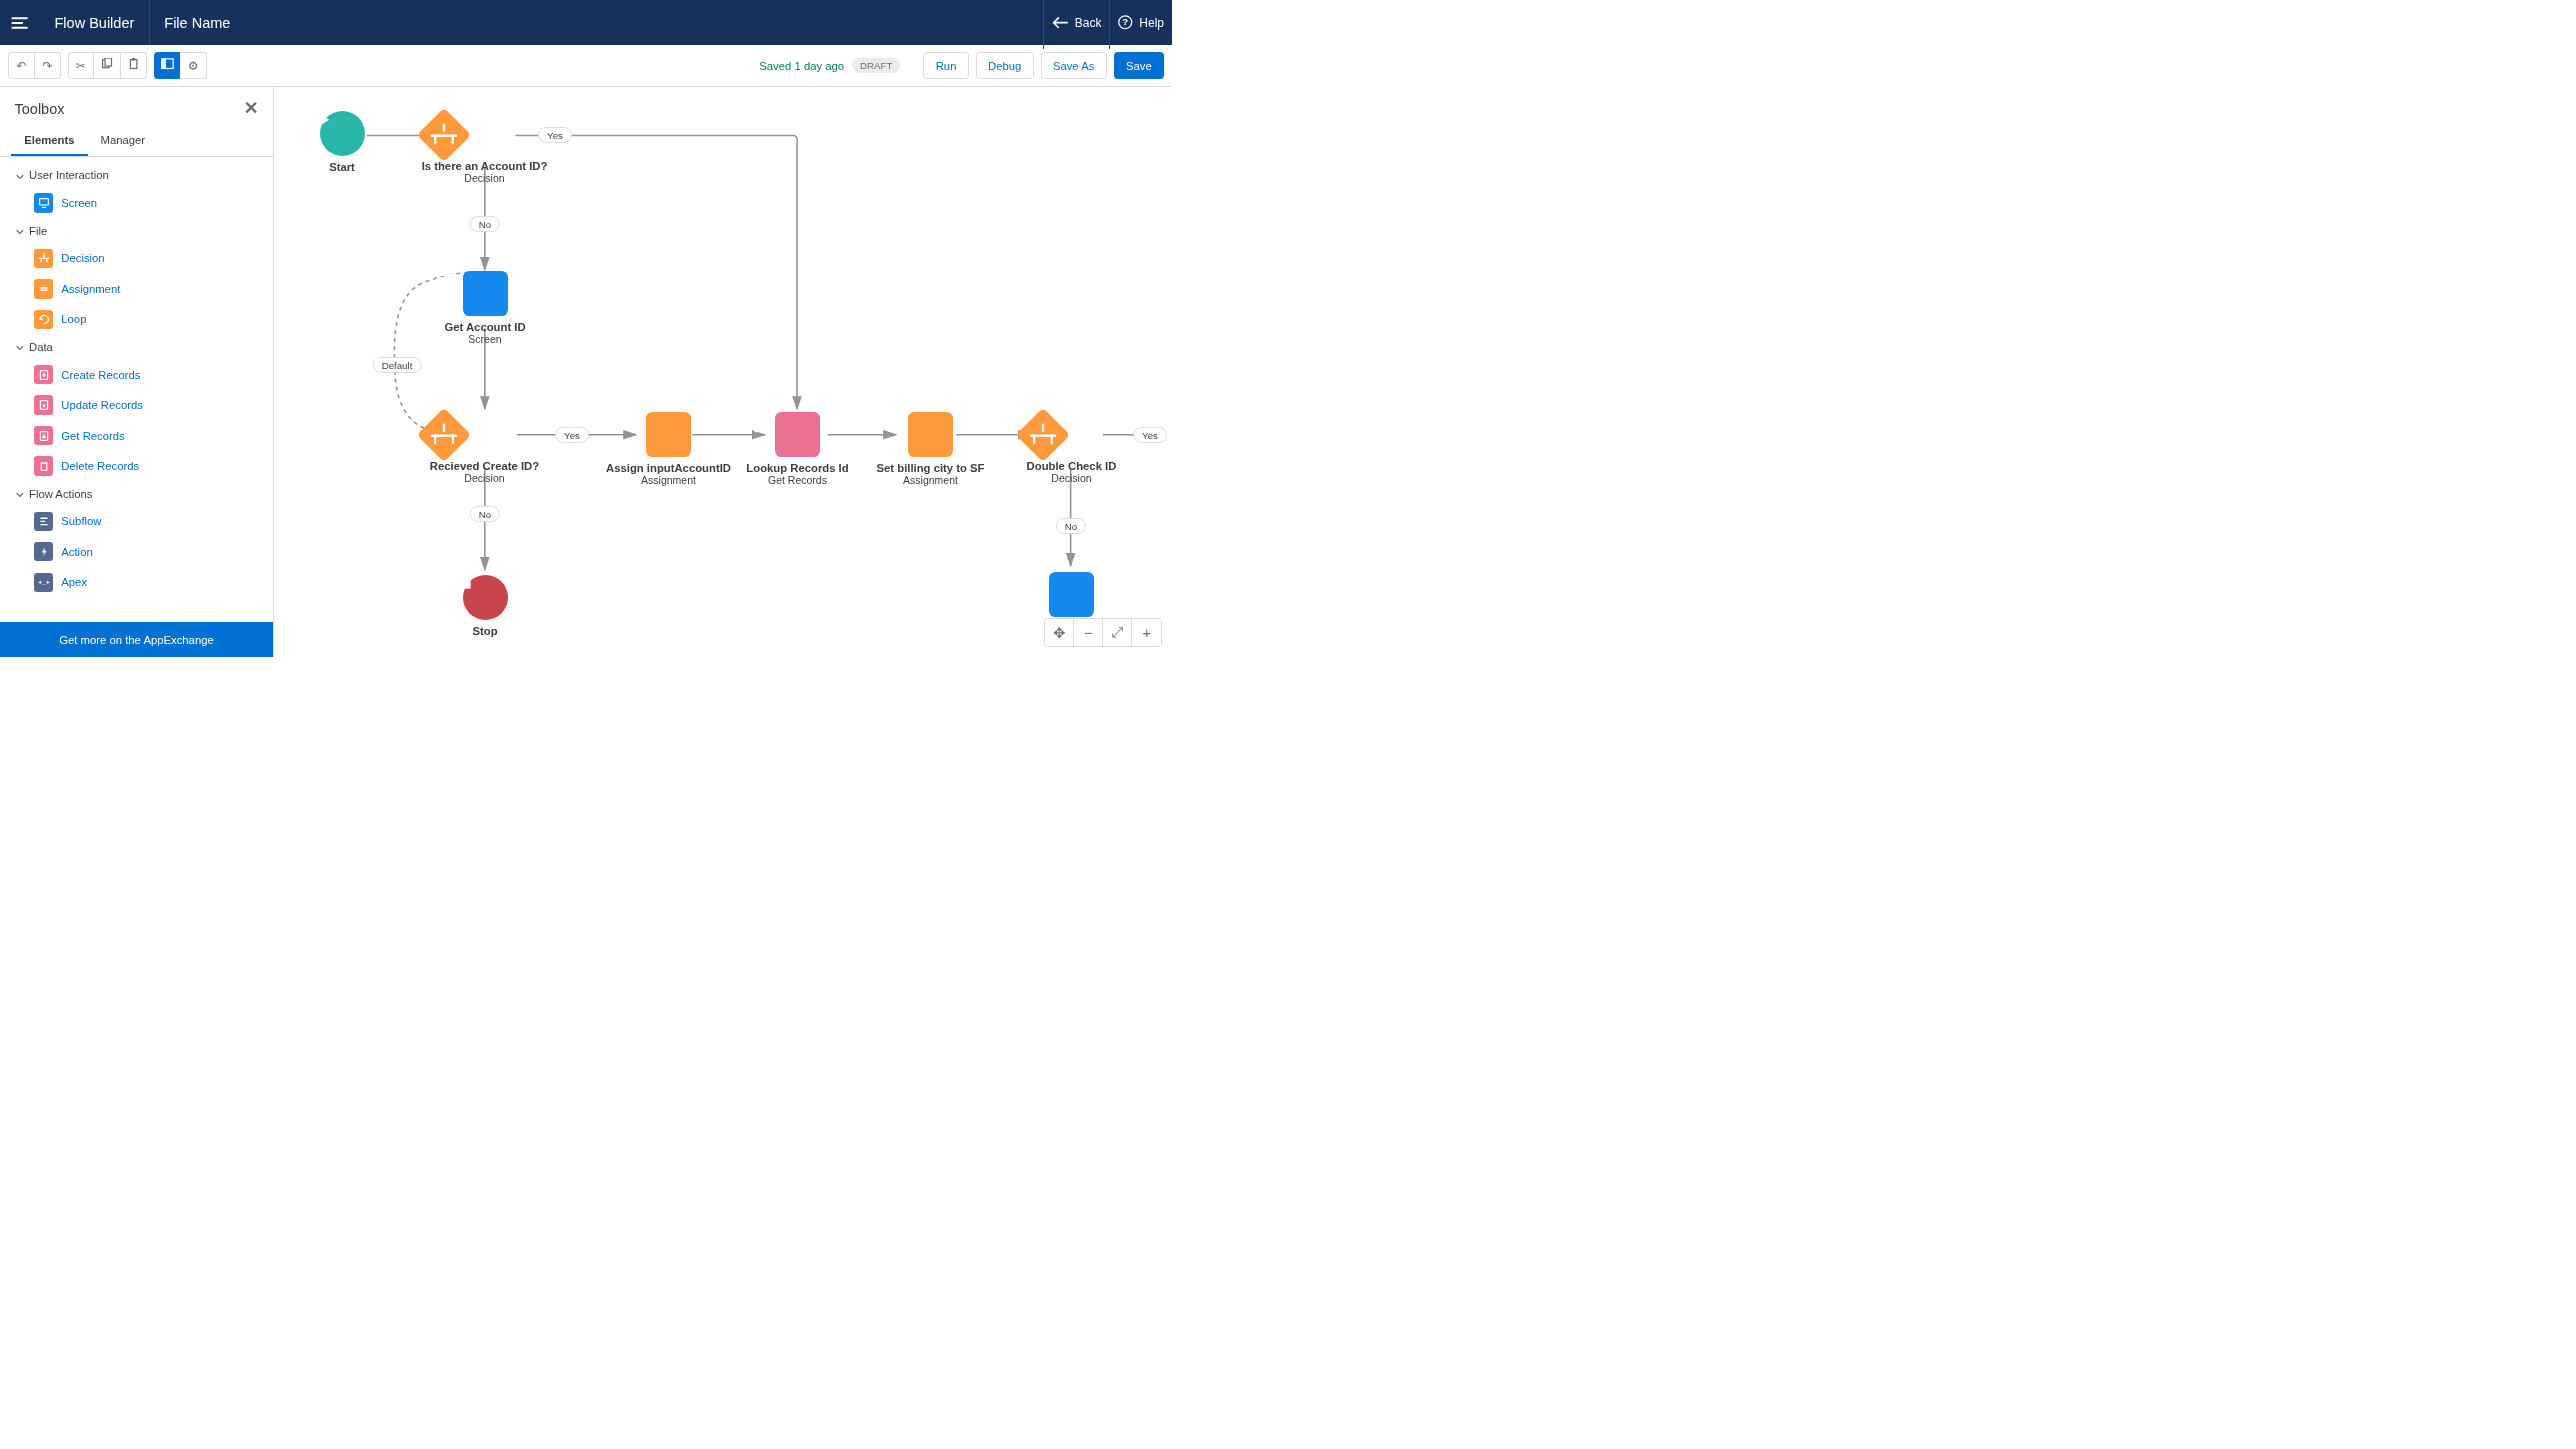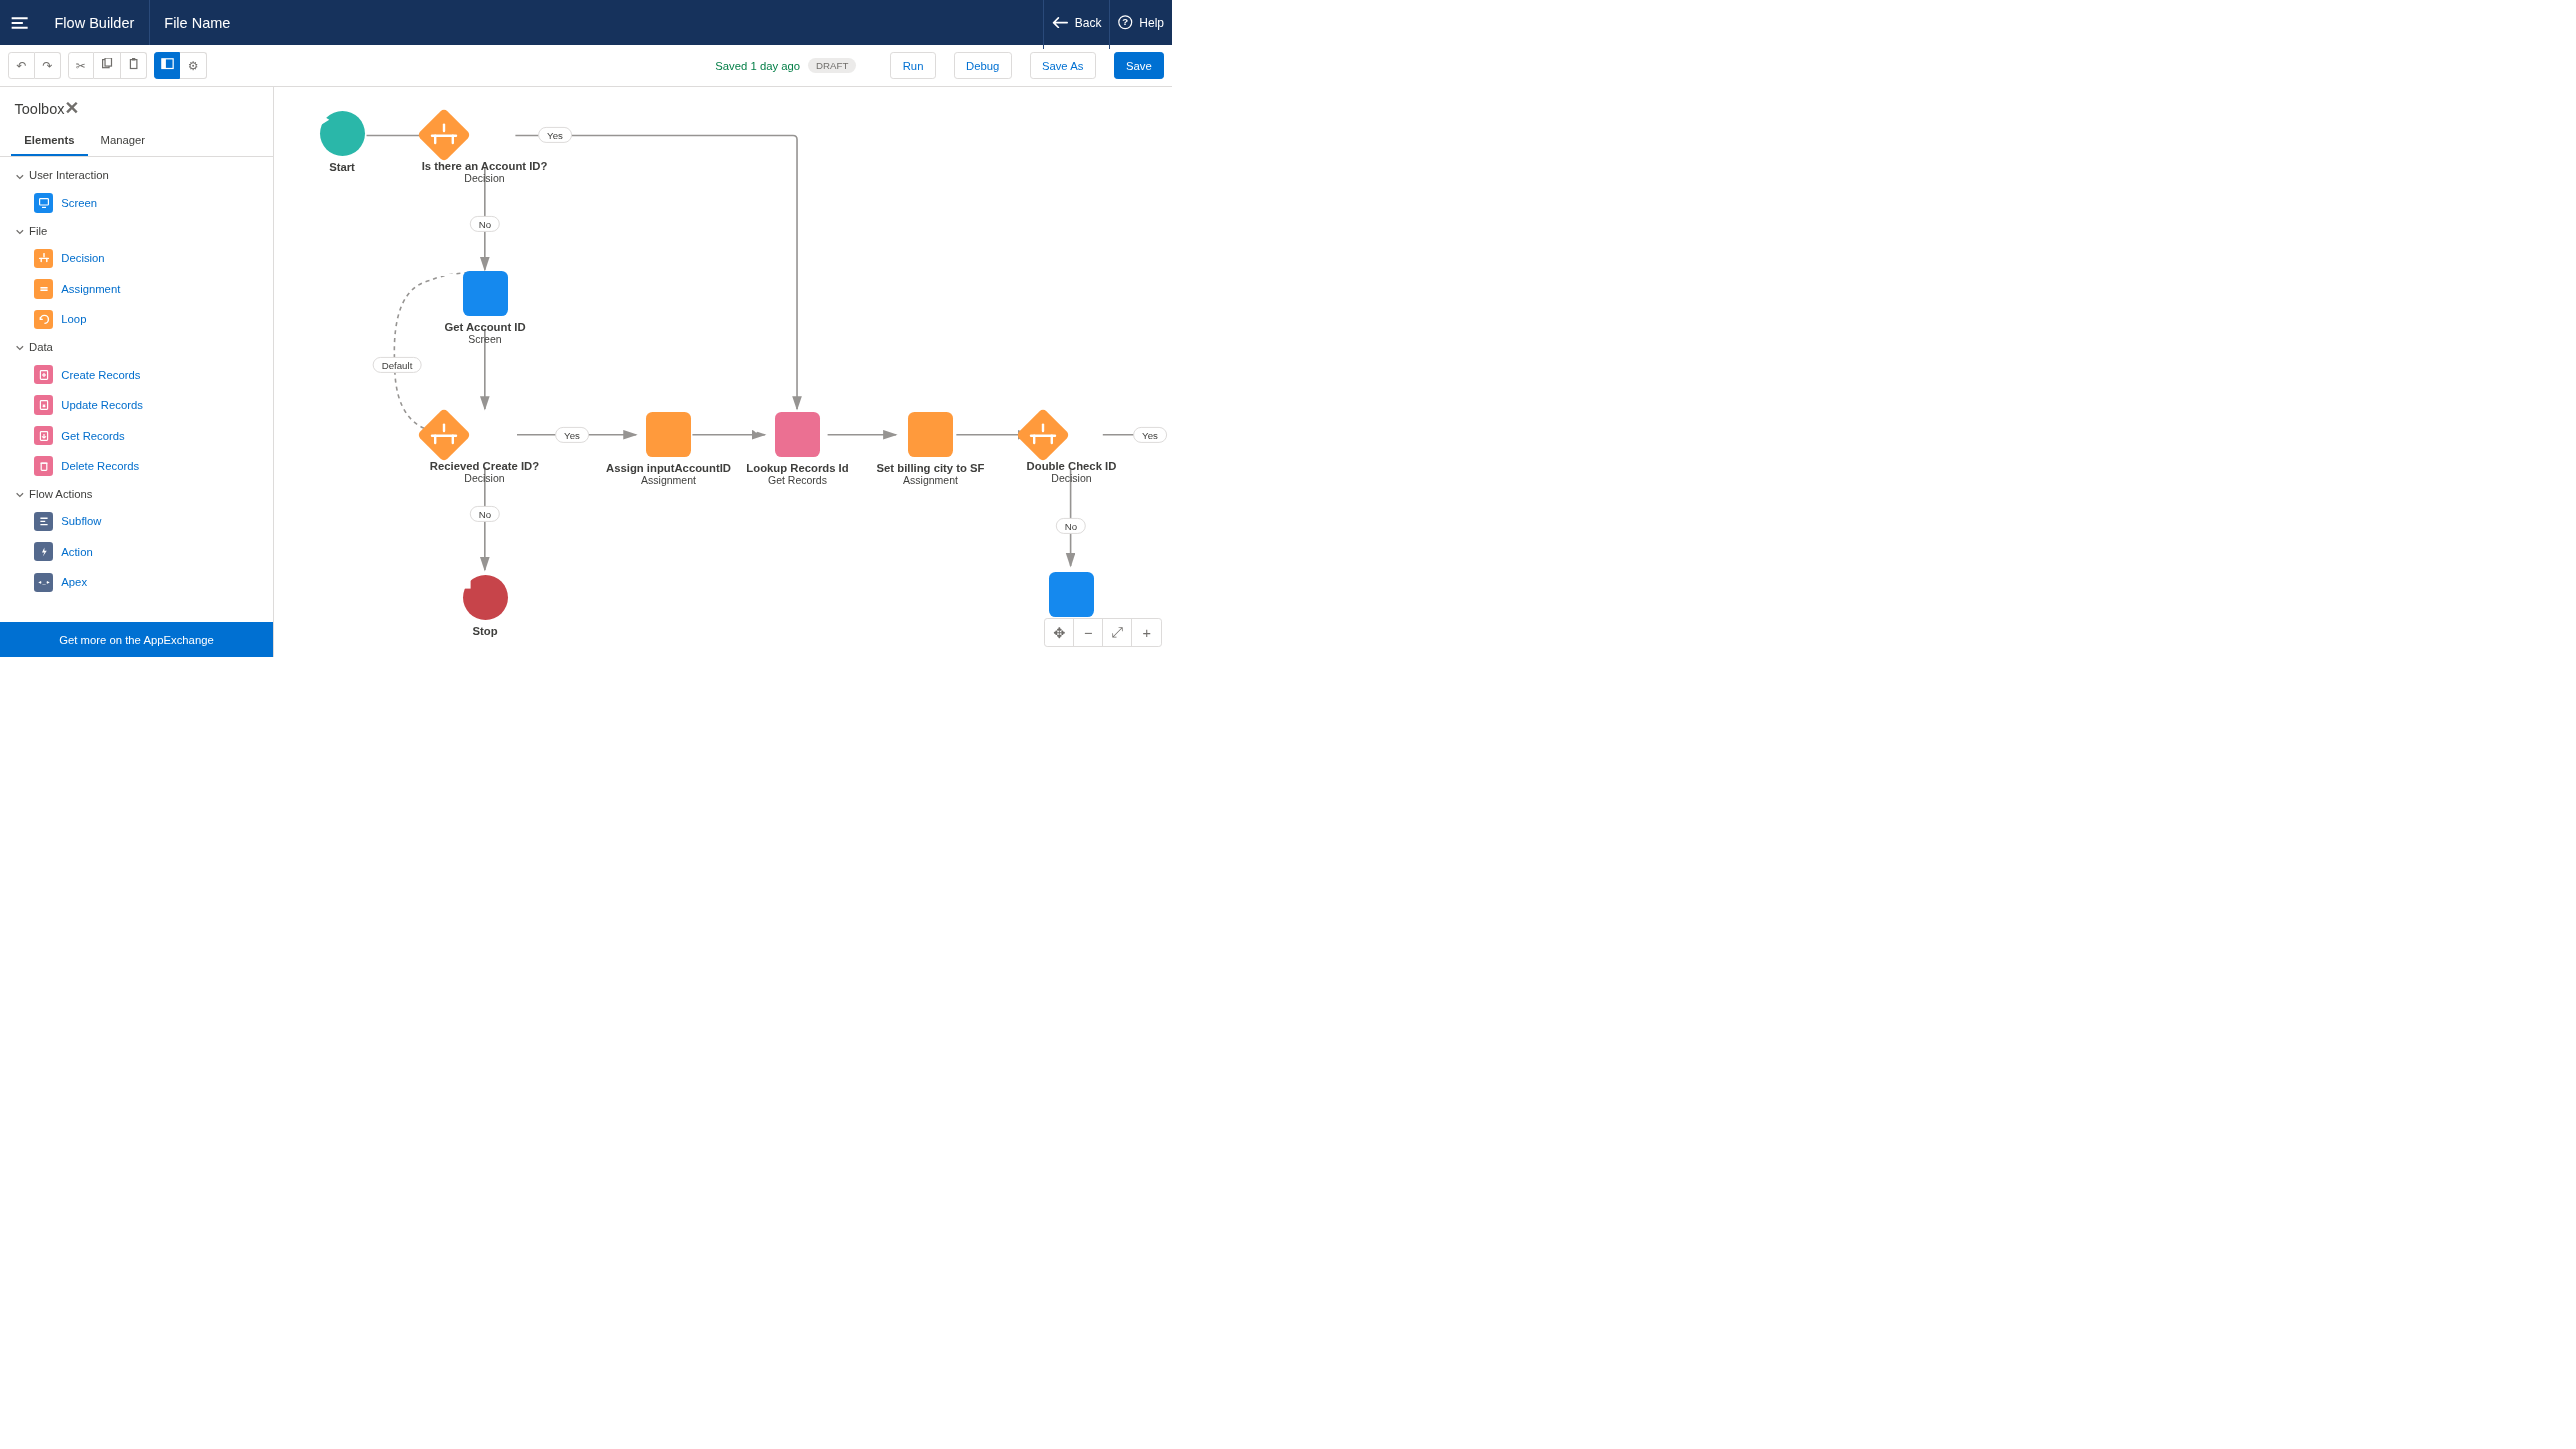--- a/index.html
+++ b/index.html
@@ -15,25 +15,25 @@
 .tb-group{display:flex;gap:0;margin-right:6.4px}
 .tb-btn{width:26.6px;height:27px;border:0.8px solid #dddbda;background:#fff;display:flex;align-items:center;justify-content:center;cursor:pointer;color:#706e6b;font-size:12px}
 .tb-btn:first-child{border-radius:3.2px 0 0 3.2px}
 .tb-btn:last-child{border-radius:0 3.2px 3.2px 0}
 .tb-btn:only-child{border-radius:3.2px}
 .tb-btn.active{background:#0070d2;border-color:#0070d2;color:#fff}
 .tb-btn+.tb-btn{border-left:none}
 .tb-spacer{flex:1}
 .saved{color:#027e46;font-size:11.3px;margin-right:8px}
 .draft{background:#ecebea;color:#706e6b;font-size:9.7px;padding:2.4px 8px;border-radius:9.7px;margin-right:16px}
-.action-btn{height:27px;padding:0 11.3px;border:0.8px solid #dddbda;background:#fff;color:#0070d2;border-radius:3.2px;margin-left:18px;cursor:pointer;font-size:11.3px}
+.action-btn{height:27px;padding:0 11.3px;border:0.8px solid #dddbda;background:#fff;color:#0070d2;border-radius:3.2px;margin-left:7px;cursor:pointer;font-size:11.3px}
 .action-btn.primary{background:#0070d2;color:#fff;border-color:#0070d2}
 .main{display:flex;height:570px}
 .sidebar{width:274px;border-right:0.8px solid #dddbda;display:flex;flex-direction:column;position:relative}
-.sb-header{display:flex;align-items:center;padding:11.3px 14.5px 6.4px;font-size:14.5px;color:#3e3e3c}
+.sb-header{display:flex;align-items:center;justify-content:space-between;padding:11.3px 14.5px 6.4px;font-size:14.5px;color:#3e3e3c}
 .sb-close{font-size:17.7px;color:#706e6b;cursor:pointer;font-weight:bold}
 .sb-tabs{display:flex;border-bottom:0.8px solid #dddbda;padding:0 11.3px}
 .sb-tab{padding:8px 13px;font-size:11.3px;color:#3e3e3c;cursor:pointer;border-bottom:2.4px solid transparent}
 .sb-tab.active{font-weight:bold;border-bottom-color:#0070d2}
 .sb-list{flex:1;overflow-y:auto;padding:6.4px 0}
 .sb-cat{display:flex;align-items:flex-end;padding:6.4px 14.5px;font-size:11.3px;color:#3e3e3c;cursor:pointer}
 .sb-cat svg{margin-right:4.8px}
 .sb-item{display:flex;align-items:center;padding:5.6px 14.5px 5.6px 34px;font-size:11.3px;color:#006dcc;cursor:pointer}
 .sb-icon{width:19.3px;height:19.3px;border-radius:3.2px;margin-right:8px;display:flex;align-items:center;justify-content:center;color:#fff;font-size:10.5px}
 .ic-blue{background:#1589ee}

